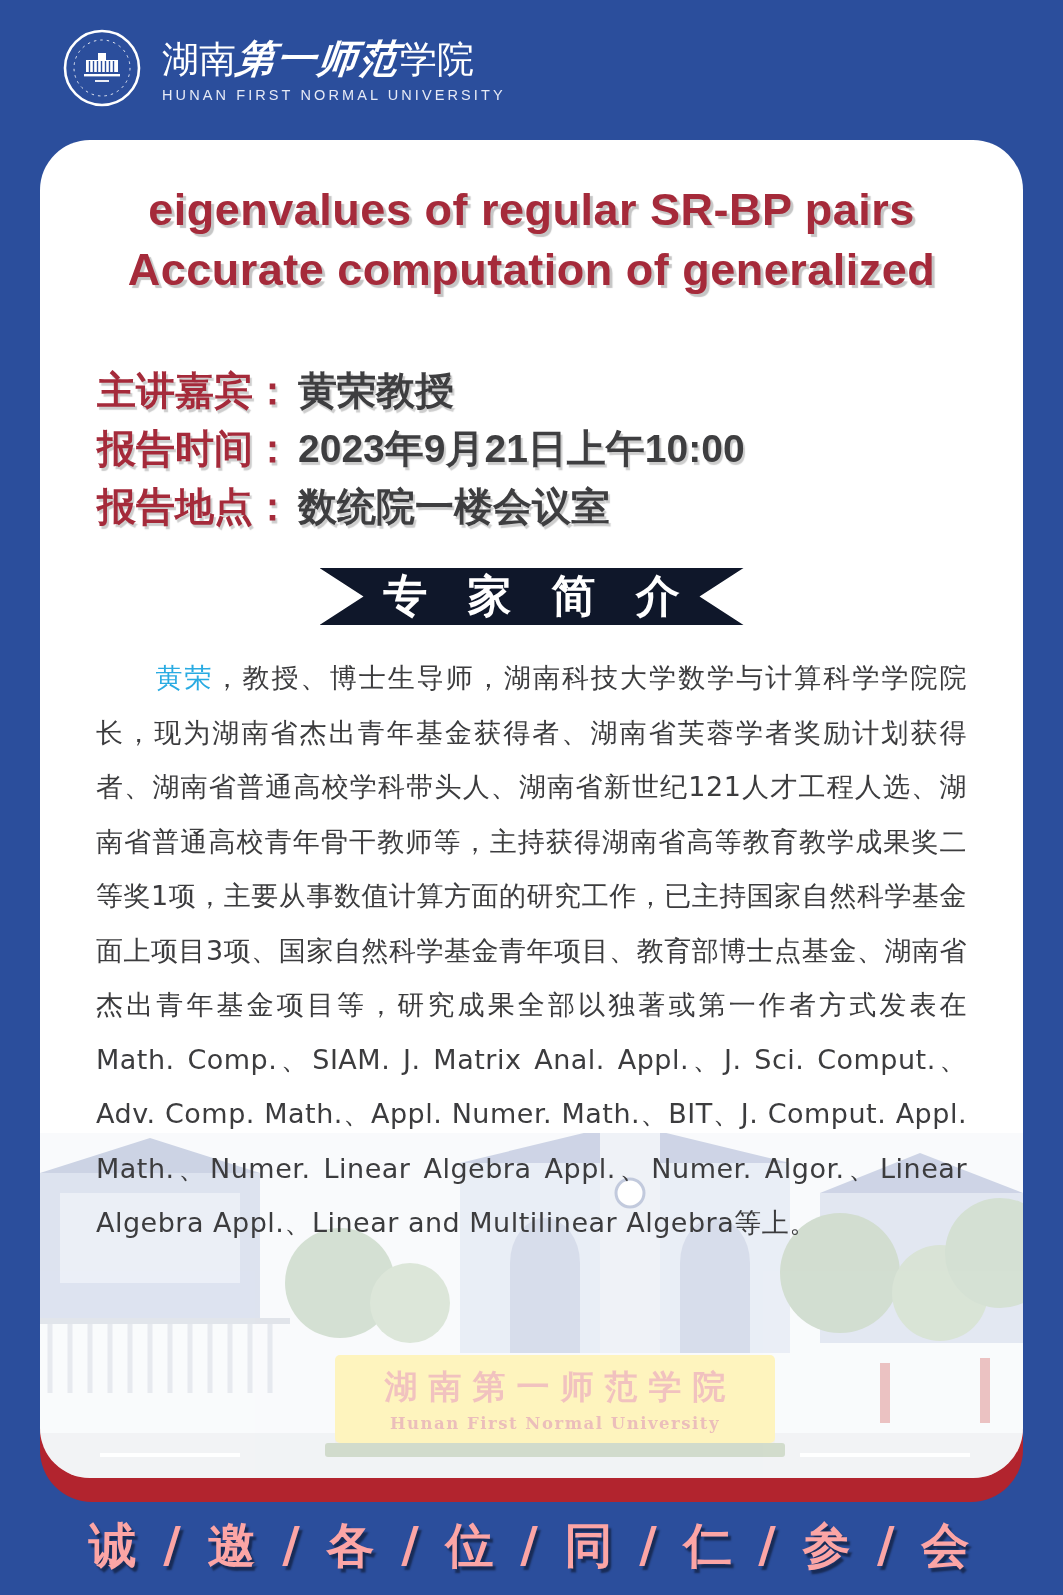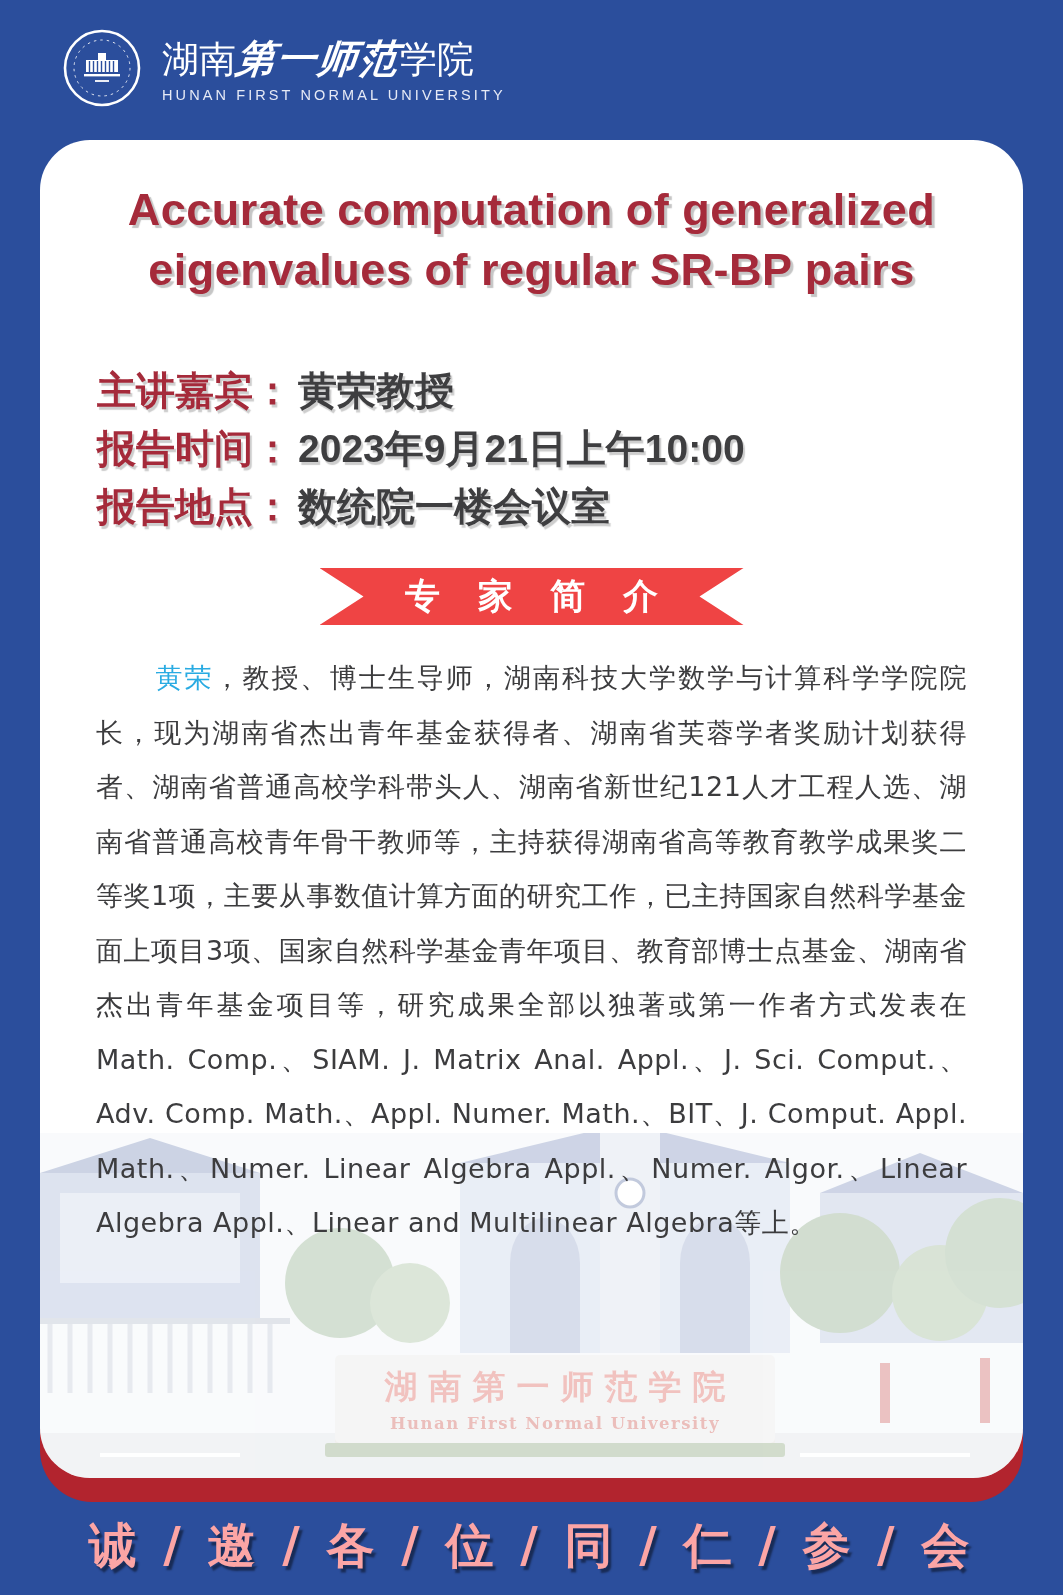--- a/index.html
+++ b/index.html
@@ -26,34 +26,34 @@
     font-weight:bold;font-size:45px;line-height:60px;letter-spacing:0.5px;
     text-shadow:3px 3px 1px rgba(90,90,90,0.35);}
   
   .info{position:relative;z-index:2;margin:62px 0 0 57px;}
   .info-row{display:flex;align-items:baseline;font-size:39px;font-weight:bold;line-height:58px;
     text-shadow:2px 3px 1px rgba(90,90,90,0.3);}
   .info-label{color:#A52A3A;}
   .info-value{color:#3E3E40;margin-left:6px;}
   
   .ribbon{position:relative;z-index:2;margin:32px auto 0;width:424px;height:57px;
-    background:#ef4444;color:#FFFFFF;display:flex;align-items:center;justify-content:center;
-    font-size:35px;font-weight:bold;letter-spacing:14px;text-indent:14px;
+    background:#0f172a;color:#FFFFFF;display:flex;align-items:center;justify-content:center;
+    font-size:44px;font-weight:bold;letter-spacing:14px;text-indent:14px;
     clip-path:polygon(0 0,100% 0,calc(100% - 44px) 50%,100% 100%,0 100%,44px 50%);}
   
   .bio{position:relative;z-index:2;margin:26px 56px 0 56px;
     font-family:"DejaVu Sans", sans-serif;
     font-size:27px;line-height:54.5px;color:#3C3C3E;
     text-align:justify;text-indent:2.2em;letter-spacing:0.5px;}
   .bio .name{color:#29ABE2;}
   
   .photo{position:absolute;left:0;right:0;bottom:0;height:345px;z-index:1;opacity:0.35;}
   .photo svg{position:absolute;left:0;top:0;}
   .stone-sign{position:absolute;left:295px;top:222px;width:440px;height:88px;
-    background:#e5e5e5;border-radius:5px;box-shadow:0 3px 0 #d8d4cc;
+    background:#fde047;border-radius:5px;box-shadow:0 3px 0 #d8d4cc;
     display:flex;flex-direction:column;align-items:center;justify-content:center;}
   .stone-sign .sign-cn{color:#D9534A;font-size:33px;letter-spacing:11px;text-indent:11px;
     font-family:"DejaVu Serif", serif;font-weight:bold;}
   .stone-sign .sign-en{color:#C8473F;font-size:16.5px;font-weight:bold;letter-spacing:1.5px;
     font-family:"DejaVu Serif", serif;margin-top:4px;}
   .hedge{position:absolute;left:285px;top:310px;width:460px;height:14px;background:#7E9B6E;border-radius:3px;}
   
   .footer{position:absolute;left:0;top:1514px;width:100%;text-align:center;z-index:3;}
   .footer-text{color:#fca5a5;font-size:48px;font-weight:bold;letter-spacing:5px;
     font-family:"DejaVu Serif", serif;
@@ -90,22 +90,22 @@
     </div>
     <div class="en">HUNAN FIRST NORMAL UNIVERSITY</div>
   </div>
 </div>
 
 <div class="red-layer"></div>
 
 <div class="card">
 
   <div class="title">
+    <div>eigenvalues of regular SR-BP pairs</div>
     <div>Accurate computation of generalized</div>
-    <div>eigenvalues of regular SR-BP pairs</div>
   </div>
 
   <div class="info">
     <div class="info-row">
       <span class="info-label">主讲嘉宾：</span>
       <span class="info-value">黄荣教授</span>
     </div>
     <div class="info-row">
       <span class="info-label">报告时间：</span>
       <span class="info-value">2023年9月21日上午10:00</span>

